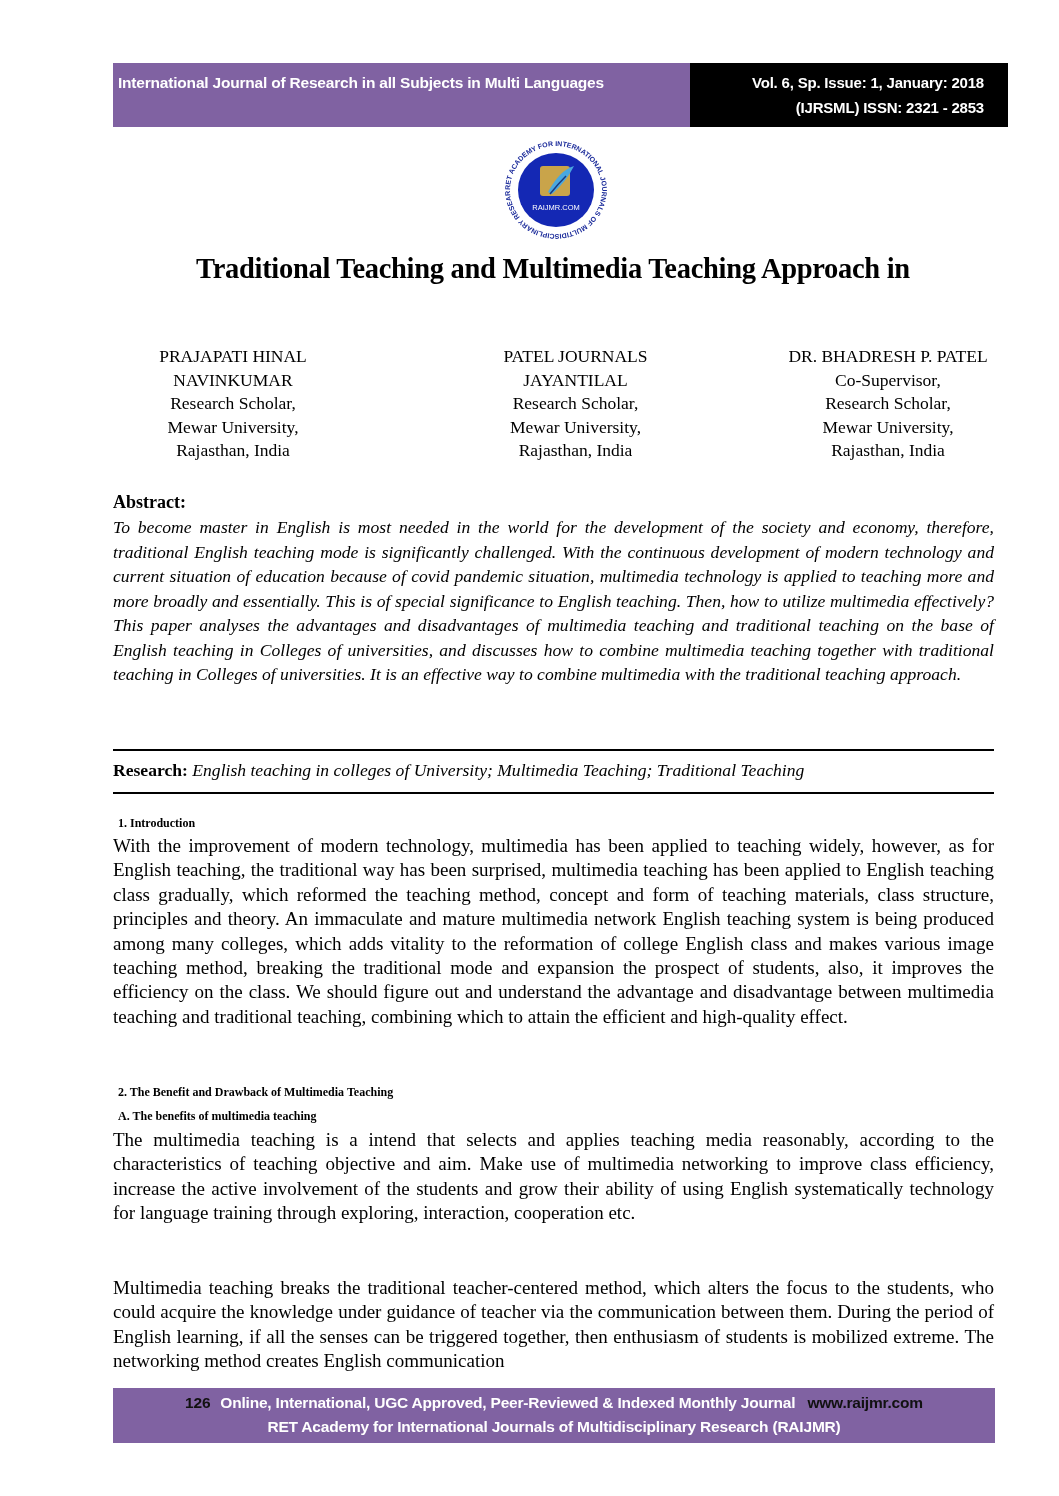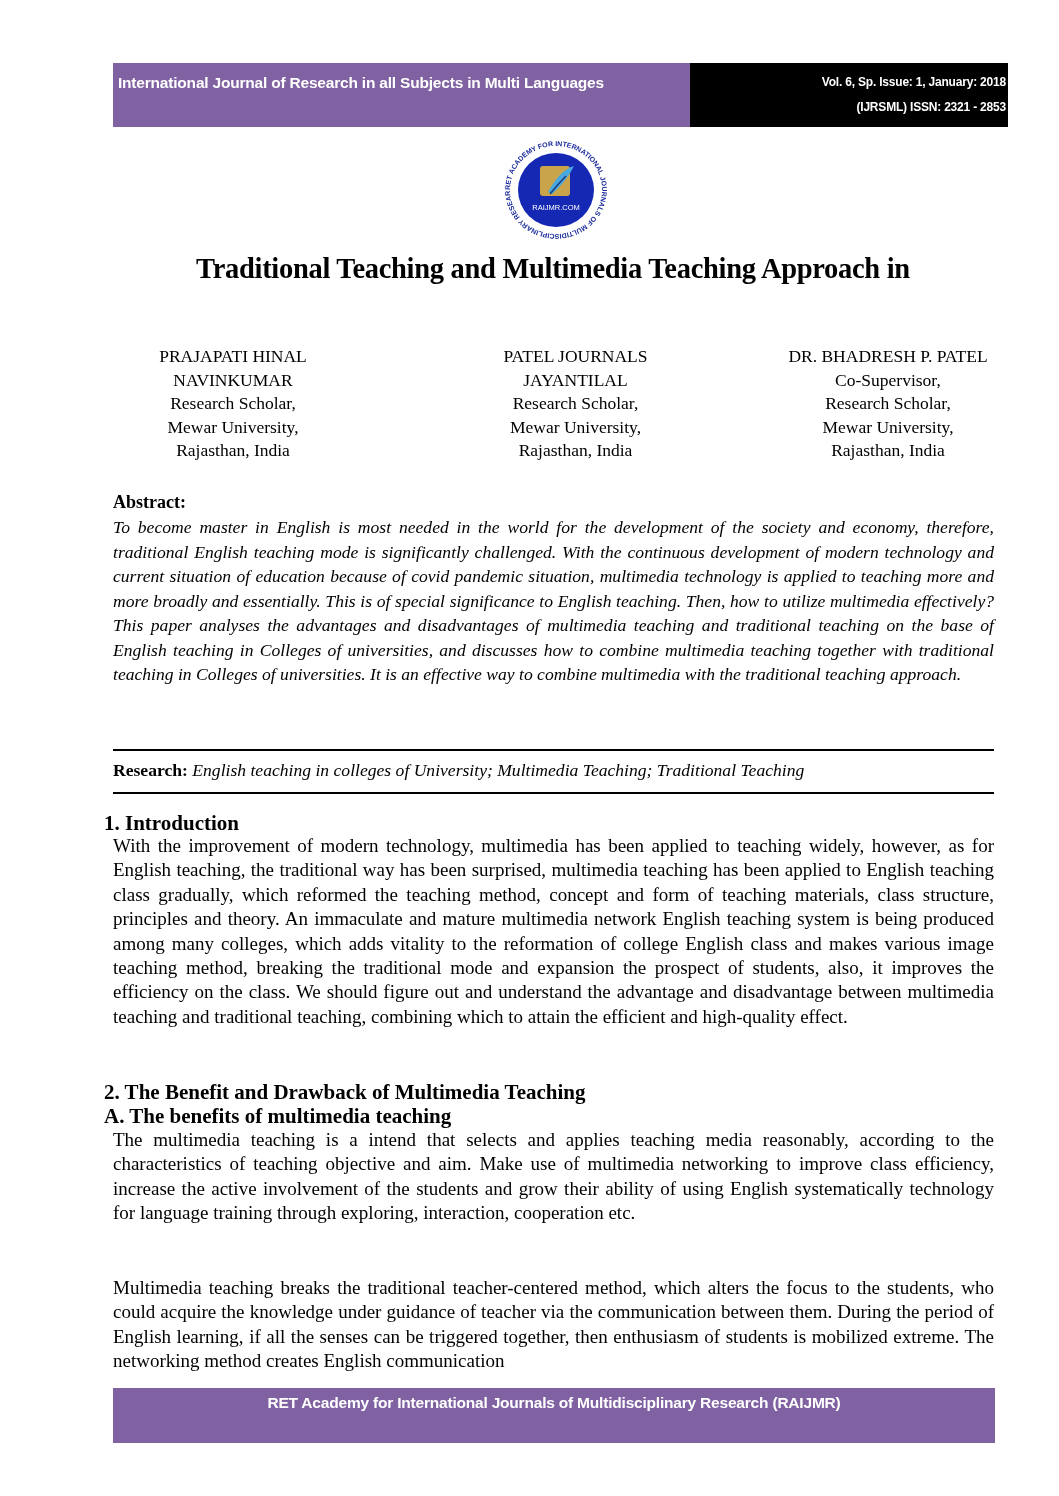--- a/index.html
+++ b/index.html
@@ -1,20 +1,20 @@
 <!DOCTYPE html>
 <html><head>
   <meta charset="utf-8">
   <style>
     html, body { margin: 0; padding: 0; background: #ffffff; }
     body { width: 1059px; height: 1496px; position: relative; overflow: hidden; font-family: "Liberation Serif", serif; color: #000; }
 
     .header { position: absolute; left: 113px; top: 63px; width: 895px; height: 64px; display: flex; }
     .header-left { background: #8062a2; width: 577px; height: 64px; color: #fff; font-family: "Liberation Sans", sans-serif; font-size: 15.5px; line-height: 25px; padding: 7px 0 0 5px; box-sizing: border-box; white-space: nowrap; font-weight: bold; letter-spacing: -0.2px; }
-    .header-right { background: #000; flex: 1; height: 64px; color: #fff; font-family: "Liberation Sans", sans-serif; font-size: 12px; line-height: 25px; padding: 7px 2px 0 0; box-sizing: border-box; text-align: right; white-space: nowrap; font-weight: bold; letter-spacing: -0.2px; }
+    .header-right { background: #000; flex: 1; height: 64px; color: #fff; font-family: "Liberation Sans", sans-serif; font-size: 15px; line-height: 25px; padding: 7px 24px 0 0; box-sizing: border-box; text-align: right; white-space: nowrap; font-weight: bold; letter-spacing: -0.2px; }
 
     .logo { position: absolute; left: 500px; top: 140px; width: 112px; height: 100px; }
 
     .title { position: absolute; left: 113px; top: 250px; width: 880px; text-align: center; font-weight: bold; font-size: 28.5px; line-height: 37px; letter-spacing: -0.3px; }
 
     .authors { position: absolute; left: 113px; top: 345px; width: 895px; display: flex; justify-content: space-between; }
     .author { text-align: center; font-size: 17.5px; line-height: 23.5px; }
     .author-1 { width: 260px; margin-left: -10px; }
     .author-2 { width: 260px; margin-left: 30px; }
     .author-3 { width: 260px; margin-right: -10px; }
@@ -23,21 +23,21 @@
     .abstract-body { position: absolute; left: 113px; top: 515px; width: 881px; font-style: italic; font-size: 17.6px; line-height: 24.5px; text-align: justify; }
 
     .rule { position: absolute; left: 113px; width: 881px; height: 0; border-top: 2.5px solid #000; }
     .rule-1 { top: 749px; }
     .rule-2 { top: 792px; }
 
     .keywords { position: absolute; left: 113px; top: 760px; font-size: 17.6px; white-space: nowrap; }
     .keywords b { font-weight: bold; }
     .keywords i { font-style: italic; }
 
-    .section-heading { position: absolute; left: 104px; font-weight: bold; font-size: 21px; line-height: 24px; }
+    .section-heading { position: absolute; left: 118px; font-weight: bold; font-size: 12px; line-height: 24px; }
     .h-intro { top: 811px; }
     .h-sec2 { top: 1080px; }
     .h-secA { top: 1104px; }
 
     .para { position: absolute; left: 113px; width: 881px; font-size: 19px; line-height: 24.4px; text-align: justify; }
     .p-intro { top: 834px; }
     .p-benefits { top: 1128px; }
     .p-multi { top: 1276px; }
 
     .footer { position: absolute; left: 113px; top: 1388px; width: 882px; height: 55px; background: #8062a2; color: #fff; font-family: "Liberation Sans", sans-serif; font-weight: bold; font-size: 15.5px; line-height: 24px; text-align: center; padding-top: 3px; box-sizing: border-box; white-space: nowrap; letter-spacing: -0.2px; }
@@ -110,14 +110,17 @@
 
 <div class="section-heading h-intro">1. Introduction</div>
 <div class="para p-intro">With the improvement of modern technology, multimedia has been applied to teaching widely, however, as for English teaching, the traditional way has been surprised, multimedia teaching has been applied to English teaching class gradually, which reformed the teaching method, concept and form of teaching materials, class structure, principles and theory. An immaculate and mature multimedia network English teaching system is being produced among many colleges, which adds vitality to the reformation of college English class and makes various image teaching method, breaking the traditional mode and expansion the prospect of students, also, it improves the efficiency on the class. We should figure out and understand the advantage and disadvantage between multimedia teaching and traditional teaching, combining which to attain the efficient and high-quality effect.</div>
 
 <div class="section-heading h-sec2">2. The Benefit and Drawback of Multimedia Teaching</div>
 <div class="section-heading h-secA">A. The benefits of multimedia teaching</div>
 <div class="para p-benefits">The multimedia teaching is a intend that selects and applies teaching media reasonably, according to the characteristics of teaching objective and aim. Make use of multimedia networking to improve class efficiency, increase the active involvement of the students and grow their ability of using English systematically technology for language training through exploring, interaction, cooperation etc.</div>
 <div class="para p-multi">Multimedia teaching breaks the traditional teacher-centered method, which alters the focus to the students, who could acquire the knowledge under guidance of teacher via the communication between them. During the period of English learning, if all the senses can be triggered together, then enthusiasm of students is mobilized extreme. The networking method creates English communication</div>
 
 <div class="footer">
+  <div>
+    <span class="page-num">126</span><span>Online, International, UGC Approved, Peer-Reviewed &amp; Indexed Monthly Journal</span><span class="url">www.raijmr.com</span>
+  </div>
   <div>RET Academy for International Journals of Multidisciplinary Research (RAIJMR)</div>
 </div>
 
 </body></html>

